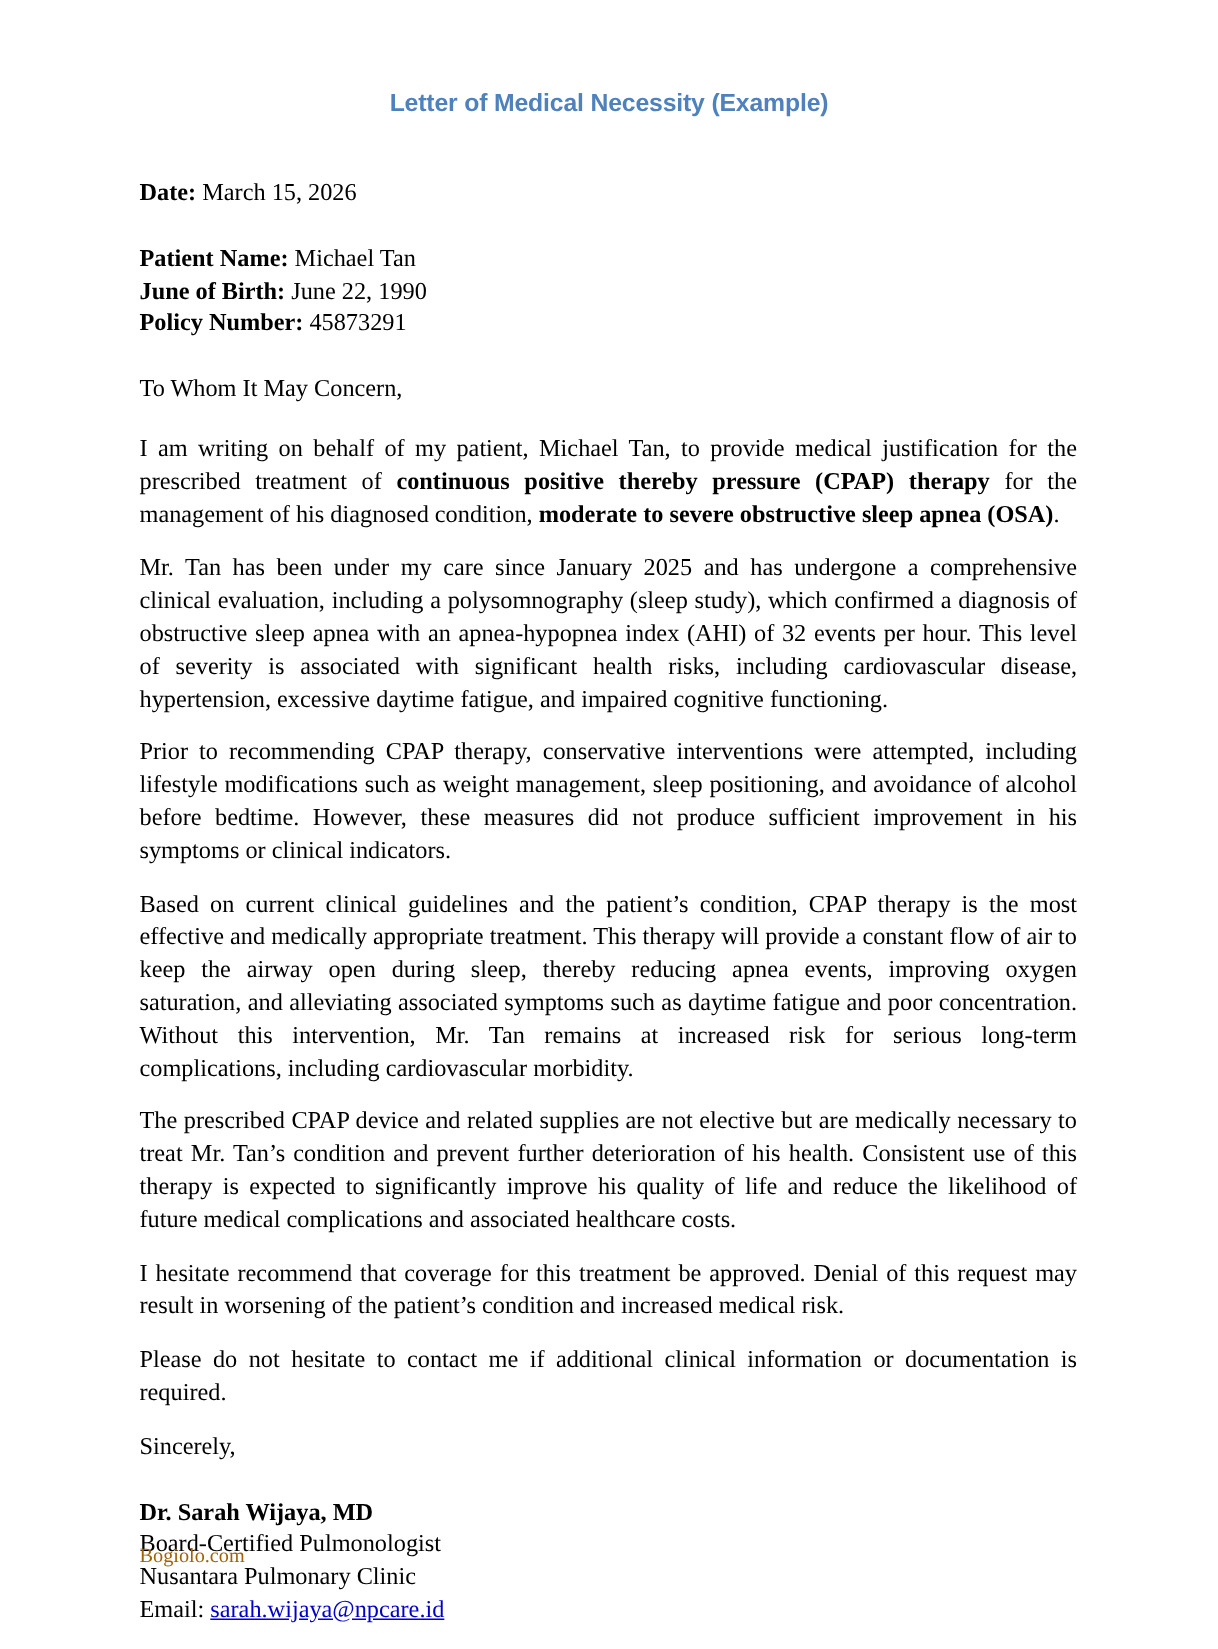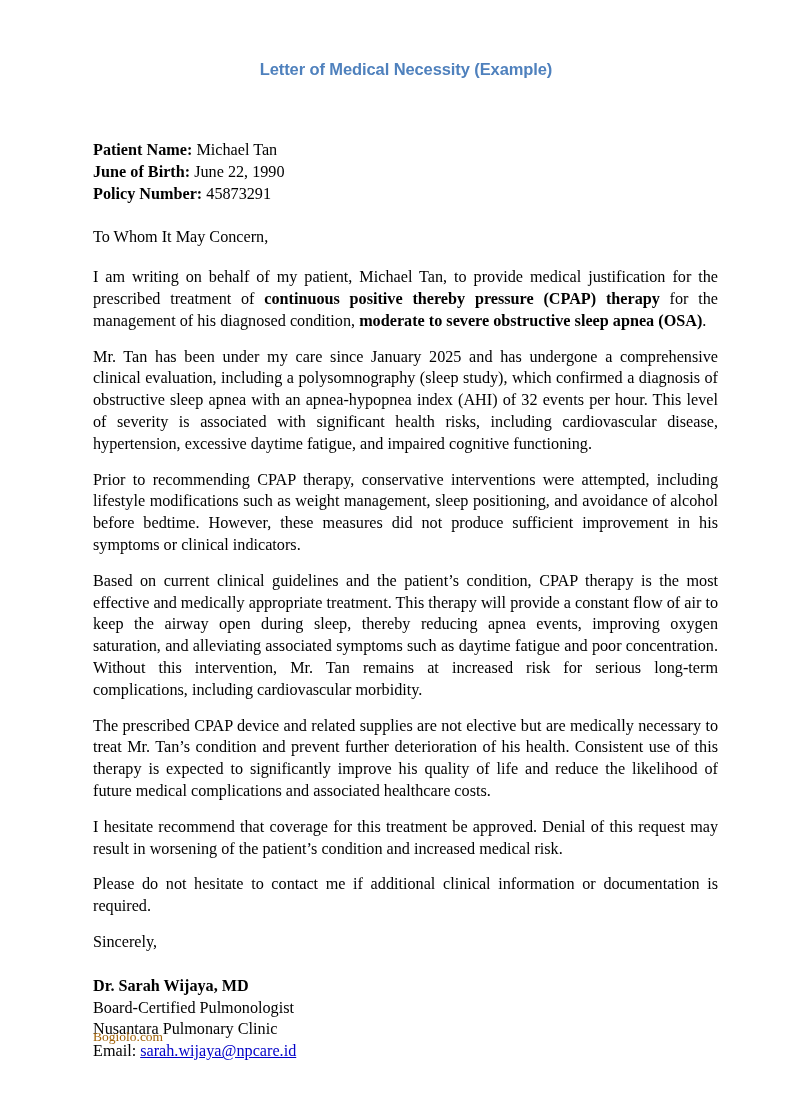--- a/index.html
+++ b/index.html
@@ -84,20 +84,23 @@
 </style>
 </head>
 <body>
 
 <div class="page">
 
   <div class="doc-title">Letter of Medical Necessity (Example)</div>
 
   <div class="body-block">
 
+    <div class="meta-line">
+      <span class="bold">Date:</span><span> March 15, 2026</span>
+    </div>
 
     <div class="gap-lg"></div>
 
     <div class="meta-line">
       <span class="bold">Patient Name:</span><span> Michael Tan</span>
     </div>
     <div class="meta-line">
       <span class="bold">June of Birth:</span><span> June 22, 1990</span>
     </div>
     <div class="meta-line">

